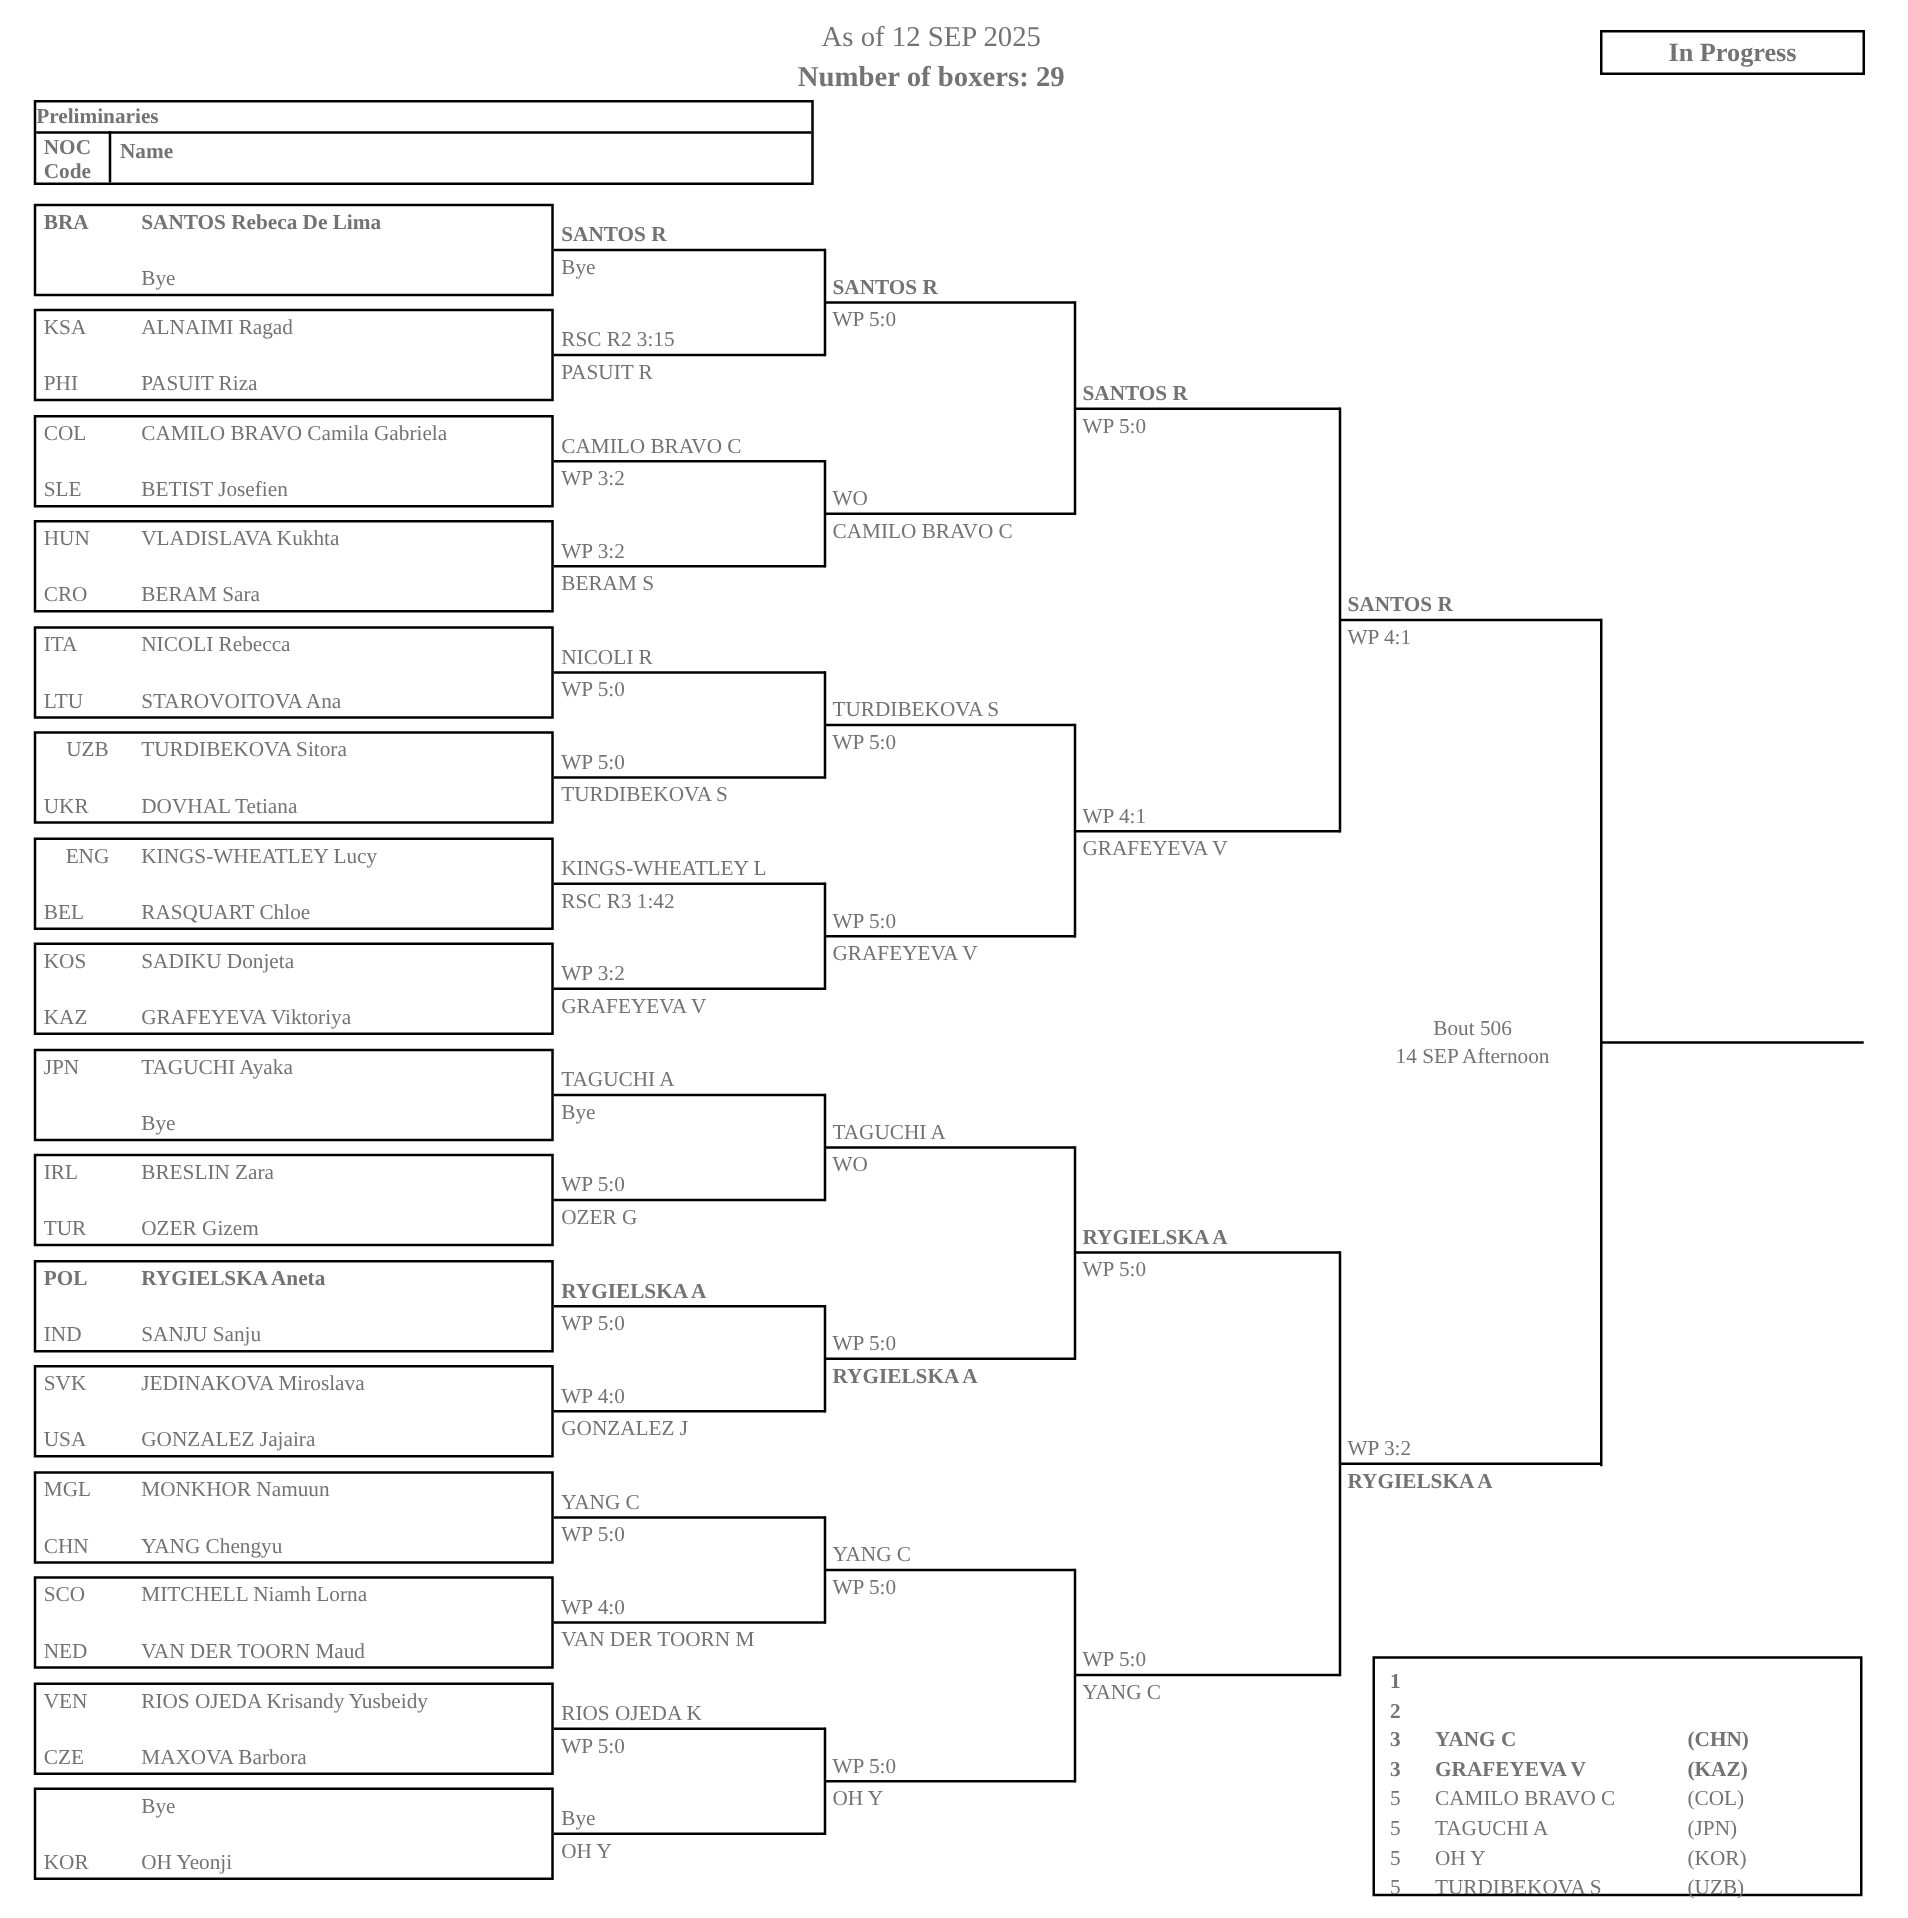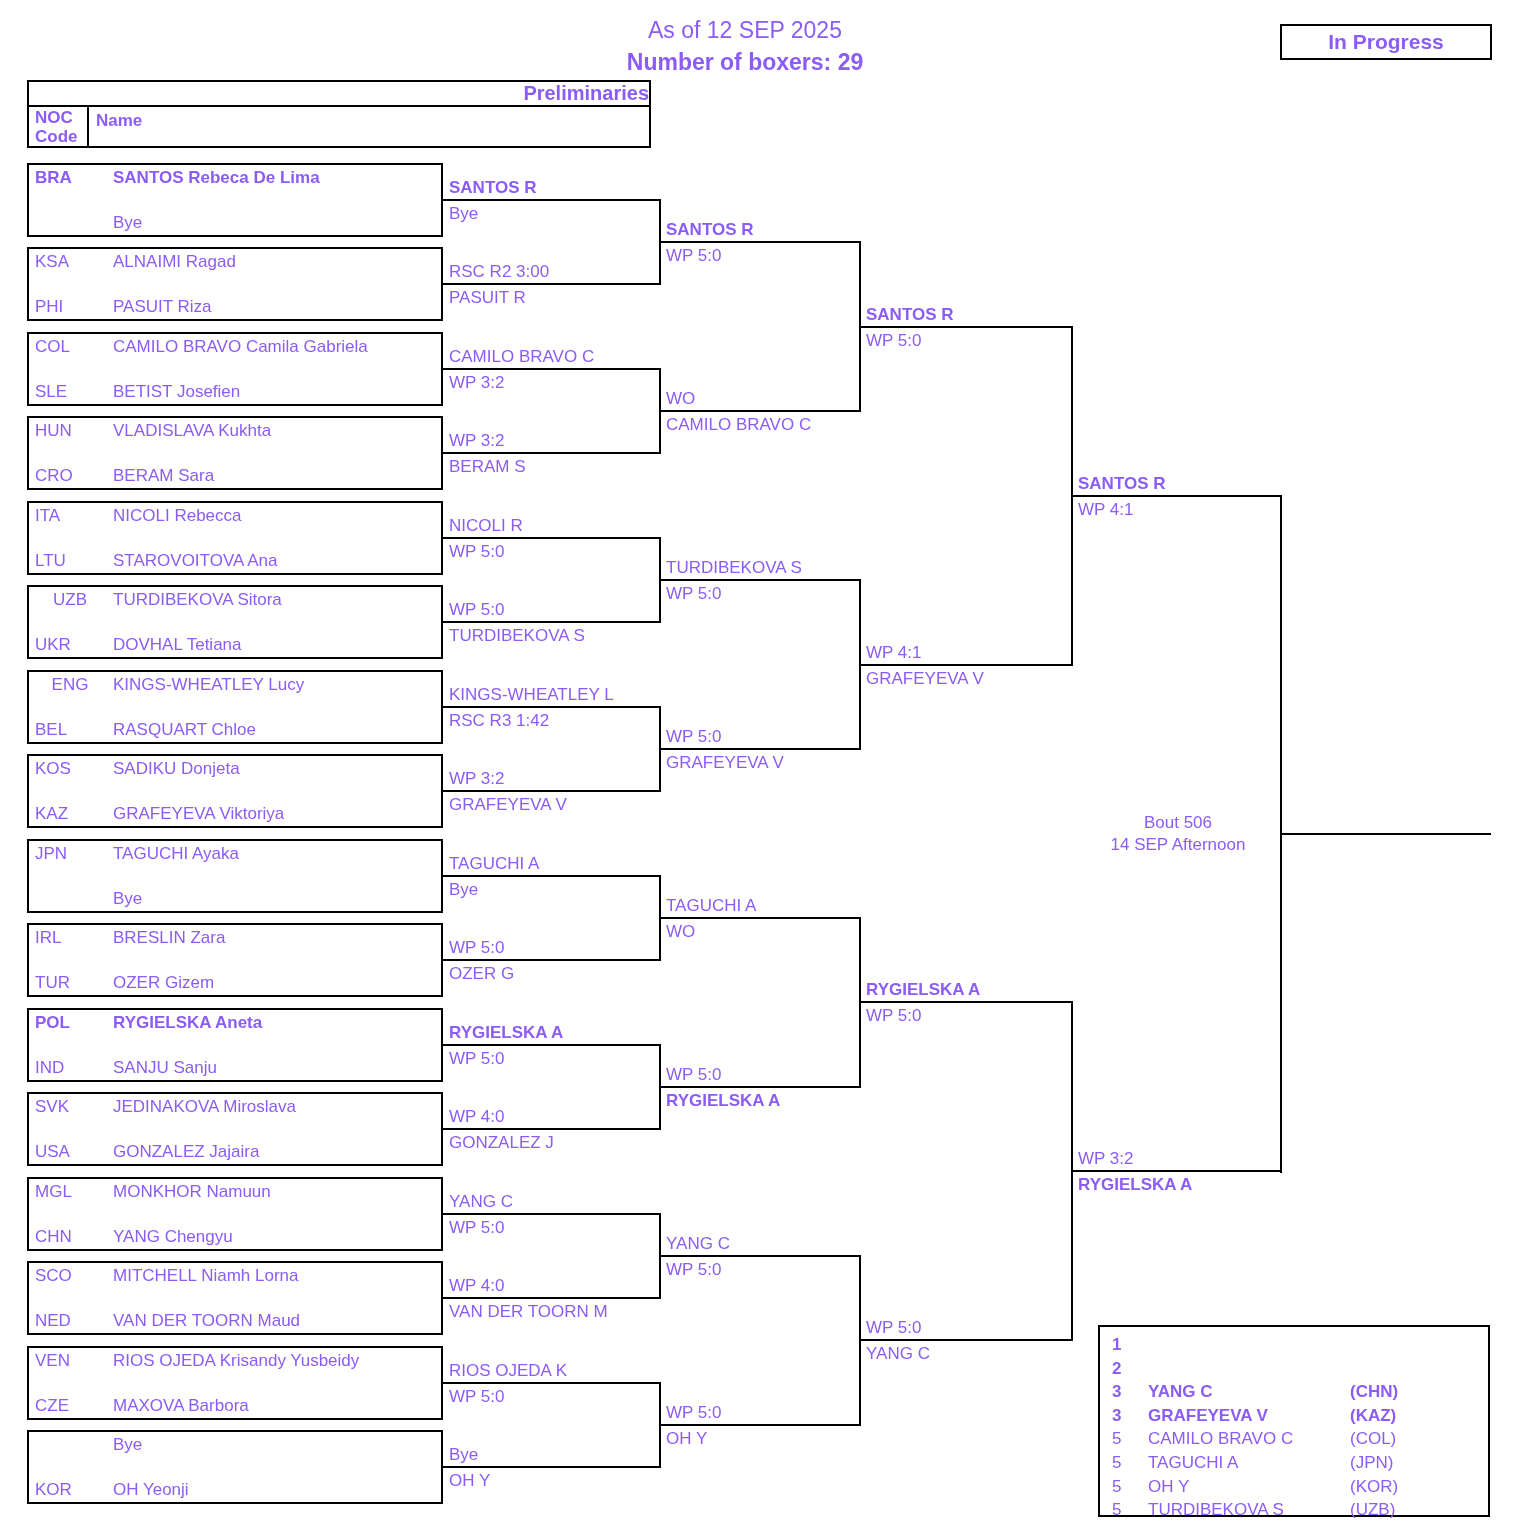--- a/index.html
+++ b/index.html
@@ -1,29 +1,29 @@
 <!DOCTYPE html>
 <html><head>
 <meta charset="utf-8">
 <style>
   html,body{margin:0;padding:0;background:#fff;}
   #page{position:relative;width:1526px;height:1534px;background:#ffffff;
-        font-family:Liberation Sans, sans-serif;color:#8b5cf6;overflow:hidden;}
+        font-family:Liberation Serif, serif;color:#737373;overflow:hidden;}
   .txt{position:absolute;font-size:17px;line-height:21px;white-space:nowrap;}
   .big{font-size:23px;line-height:28px;}
   .b{font-weight:bold;}
   .ctr{text-align:center;}
   .line{position:absolute;background:#000;}
   .pbox{position:absolute;border:2px solid #000;box-sizing:border-box;background:#fff;}
   .hdrbox{position:absolute;border:2px solid #000;box-sizing:border-box;}
   #status-box{position:absolute;left:1280px;top:24px;width:212px;height:36px;
       border:2px solid #000;box-sizing:border-box;display:flex;align-items:center;justify-content:center;
       font-size:21px;font-weight:bold;}
   #prelim-title-row{position:absolute;left:0;top:0;right:0;height:23px;border-bottom:2px solid #000;
-      text-align:right;font-weight:bold;font-size:20px;line-height:22px;}
+      text-align:left;font-weight:bold;font-size:17px;line-height:22px;}
   #noc-cell{position:absolute;left:0;top:23px;bottom:0;width:60px;border-right:2px solid #000;
       font-weight:bold;font-size:17px;line-height:19px;padding:3px 0 0 6px;box-sizing:border-box;white-space:normal;}
   #name-cell{position:absolute;left:67px;top:29px;font-weight:bold;font-size:17px;}
   .round-lbl{position:absolute;top:27px;transform:translateX(-50%);font-weight:bold;font-size:17px;white-space:nowrap;}
   #bout-info{position:absolute;left:1097px;top:812px;width:162px;text-align:center;font-size:17px;line-height:22px;}
   #standings-box{position:absolute;left:1098px;top:1325px;width:392px;height:192px;
       border:2px solid #000;box-sizing:border-box;}
   #standings-title{position:absolute;left:1098px;top:1286px;width:392px;text-align:center;
       font-size:21px;font-weight:bold;}
 </style>
@@ -122,21 +122,21 @@
       <div class="txt" style="left: 113px; top: 1395px;">MAXOVA Barbora</div>
       <div class="pbox" style="left: 27px; top: 1430px; width: 416px; height: 74px;"></div>
       <div class="txt" style="left: 35px; top: 1434px; width: 70px;"></div>
       <div class="txt" style="left: 113px; top: 1434px;">Bye</div>
       <div class="txt" style="left: 35px; top: 1479px; width: 70px;">KOR</div>
       <div class="txt" style="left: 113px; top: 1479px;">OH Yeonji</div>
       <div class="line" style="left: 443px; top: 199px; width: 217px; height: 2px;"></div>
       <div class="txt b" style="left: 449px; top: 177px;">SANTOS R</div>
       <div class="txt" style="left: 449px; top: 203px;">Bye</div>
       <div class="line" style="left: 443px; top: 283px; width: 217px; height: 2px;"></div>
-      <div class="txt" style="left: 449px; top: 261px;">RSC R2 3:00</div>
+      <div class="txt" style="left: 449px; top: 261px;">RSC R2 3:15</div>
       <div class="txt" style="left: 449px; top: 287px;">PASUIT R</div>
       <div class="line" style="left: 659px; top: 199px; width: 2px; height: 86px;"></div>
       <div class="line" style="left: 443px; top: 368px; width: 217px; height: 2px;"></div>
       <div class="txt" style="left: 449px; top: 346px;">CAMILO BRAVO C</div>
       <div class="txt" style="left: 449px; top: 372px;">WP 3:2</div>
       <div class="line" style="left: 443px; top: 452px; width: 217px; height: 2px;"></div>
       <div class="txt" style="left: 449px; top: 430px;">WP 3:2</div>
       <div class="txt" style="left: 449px; top: 456px;">BERAM S</div>
       <div class="line" style="left: 659px; top: 368px; width: 2px; height: 86px;"></div>
       <div class="line" style="left: 443px; top: 537px; width: 217px; height: 2px;"></div>

